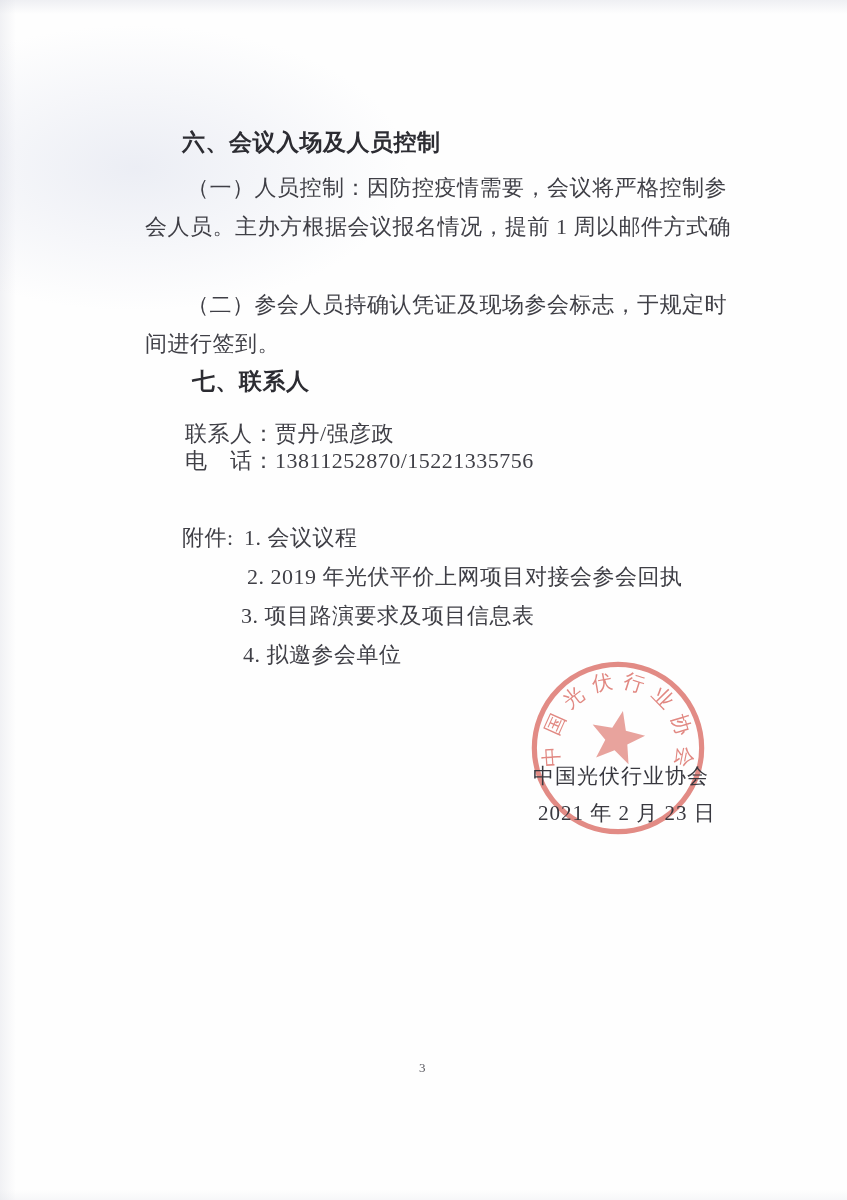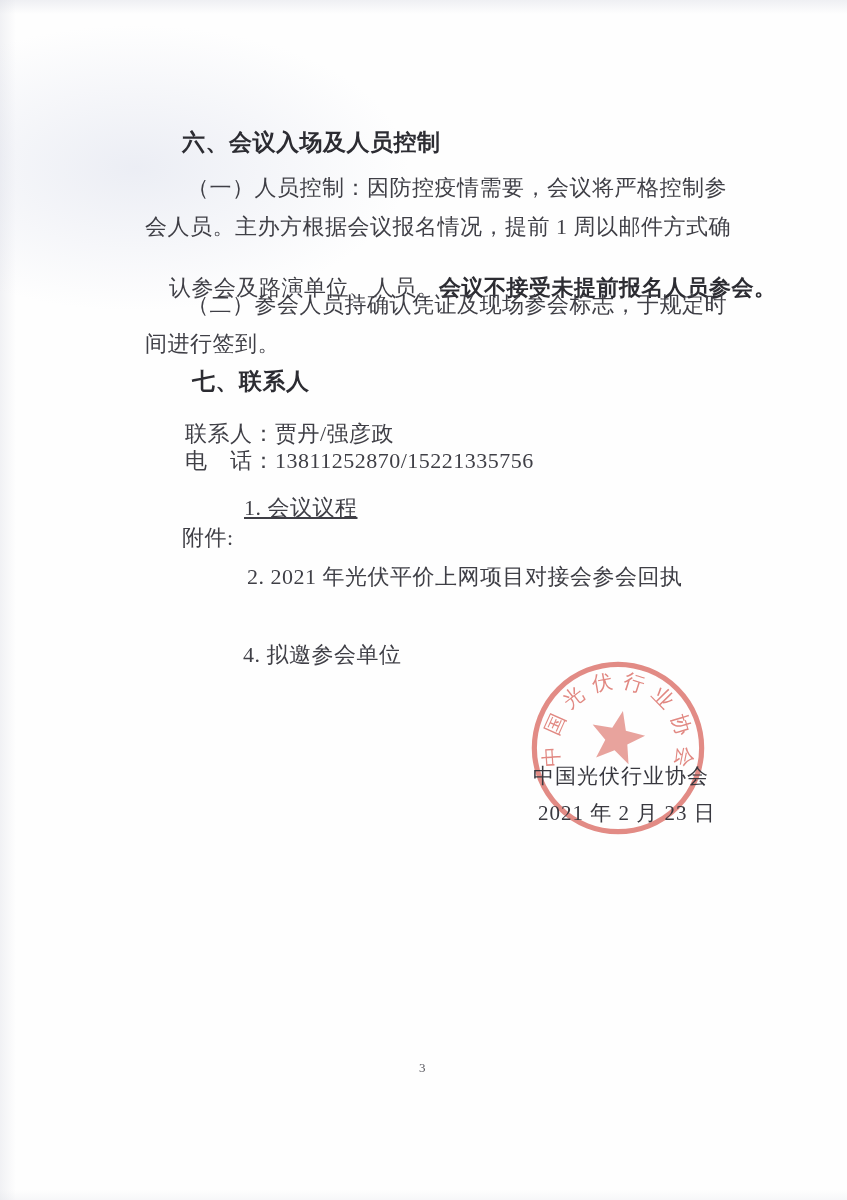--- a/index.html
+++ b/index.html
@@ -64,37 +64,35 @@
 <body>
 
 <div class="page">
 
   <div class="line heading" style="left:182px; top:131px;">六、会议入场及人员控制</div>
 
   <div class="line" style="left:187px; top:177px;text-align:right;">（一）人员控制：因防控疫情需要，会议将严格控制参</div>
 
   <div class="line" style="left:145px; top:216px;">会人员。主办方根据会议报名情况，提前 1 周以邮件方式确</div>
 
-  <div class="line" style="left:145px; top:255px;">
-    <span>认参会及路演单位、人员。</span><span class="bold-run">会议不接受未提前报名人员参会。</span>
-  </div>
 
   <div class="line" style="left:187px; top:294px;">（二）参会人员持确认凭证及现场参会标志，于规定时</div>
 
   <div class="line" style="left:145px; top:333px;">间进行签到。</div>
 
   <div class="line heading" style="left:184px; top:370px;margin-left:8px;">七、联系人</div>
 
   <div class="line" style="left:185px; top:423px;">联系人：贾丹/强彦政</div>
 
   <div class="line" style="left:185px; top:450px;">电　话：13811252870/15221335756</div>
 
   <div class="line" style="left:182px; top:527px;">附件:</div>
-  <div class="line" style="left:244px; top:497px;text-decoration:underline;">1. 会议议程</div>
-  <div class="line" style="left:247px; top:566px;">2. 2021 年光伏平价上网项目对接会参会回执</div>
+  <div class="line" style="left:244px; top:527px;">1. 会议议程</div>
+  <div class="line" style="left:247px; top:566px;">2. 2019 年光伏平价上网项目对接会参会回执</div>
+  <div class="line" style="left:241px; top:605px;">3. 项目路演要求及项目信息表</div>
   <div class="line" style="left:243px; top:644px;">4. 拟邀参会单位</div>
 
   <svg class="stamp" viewBox="0 0 200 200">
     <circle cx="100" cy="100" r="89" fill="none" stroke="#d6574e" stroke-width="5.5" opacity="0.78"></circle>
     <path id="sealArc" d="M 39.9 121.9 A 64 64 0 1 1 160.1 121.9" fill="none"></path>
     <text font-size="22" fill="#d6574e" opacity="0.8" letter-spacing="9" font-family="Liberation Serif, DejaVu Serif, serif">
       <textPath href="#sealArc" startOffset="3">中国光伏行业协会</textPath>
     </text>
     <polygon points="0,-30 7.41,-10.19 28.53,-9.27 11.98,3.89 17.63,24.27 0,12.6 -17.63,24.27 -11.98,3.89 -28.53,-9.27 -7.41,-10.19" transform="translate(99,90) rotate(12)" fill="#d6574e" opacity="0.62"></polygon>
   </svg>

